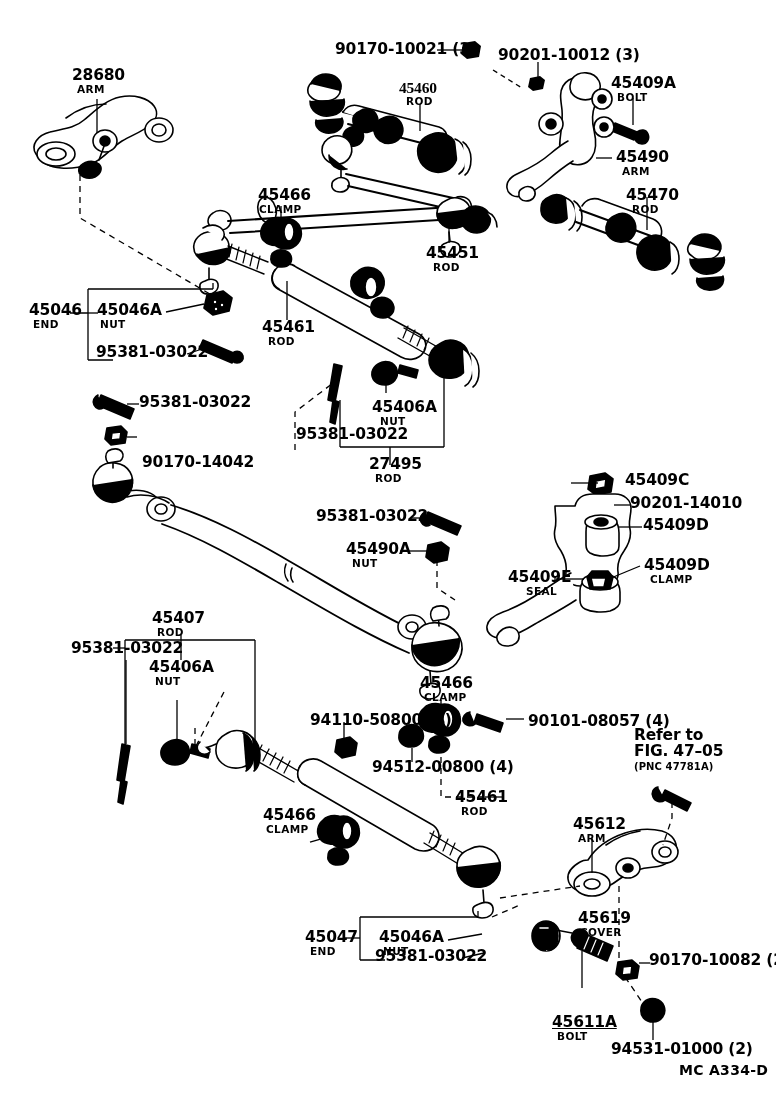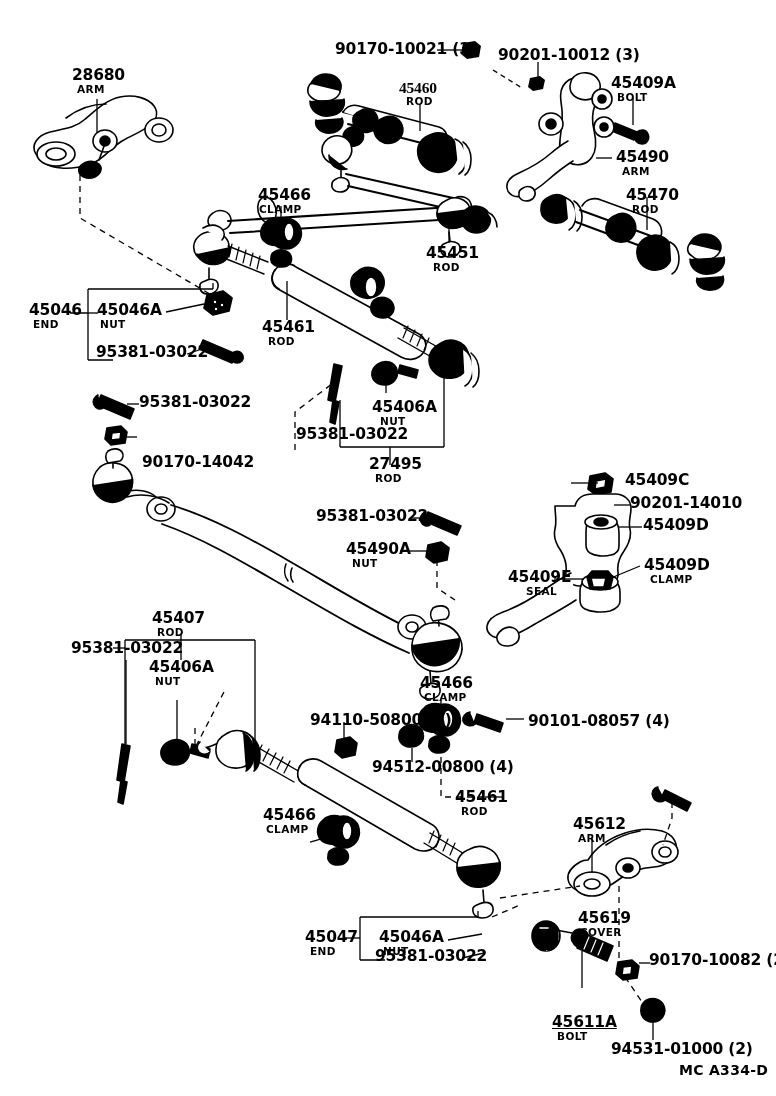--- a/index.html
+++ b/index.html
@@ -580,16 +580,21 @@
   <div class="lbl pn" style="left:578px; top:911px;text-align:right;">45619</div>
   <div class="lbl sub" style="left:580px;top:927px;">COVER</div>
 
   <div class="lbl pn" style="left:649px; top:953px;">90170-10082 (2)</div>
 
   <div class="lbl pn" style="left:552px; top:1015px;text-decoration:underline;">45611A</div>
   <div class="lbl sub" style="left:557px;top:1031px;">BOLT</div>
 
   <div class="lbl pn" style="left:611px; top:1042px;">94531-01000 (2)</div>
 
+  <div class="lbl refer" style="left:634px; top:727px;">
+    <div>Refer to</div>
+    <div>FIG. 47–05</div>
+    <div class="p">(PNC 47781A)</div>
+  </div>
 
   <div class="lbl code" style="left:679px; top:1062px;">MC A334-D</div>
 
 </div>
 
 </body></html>

